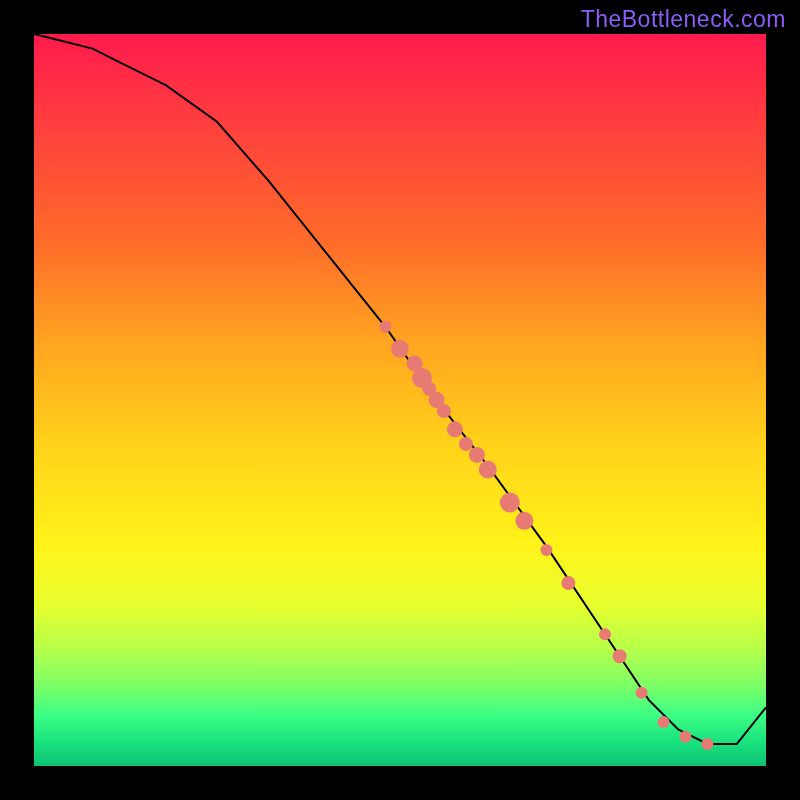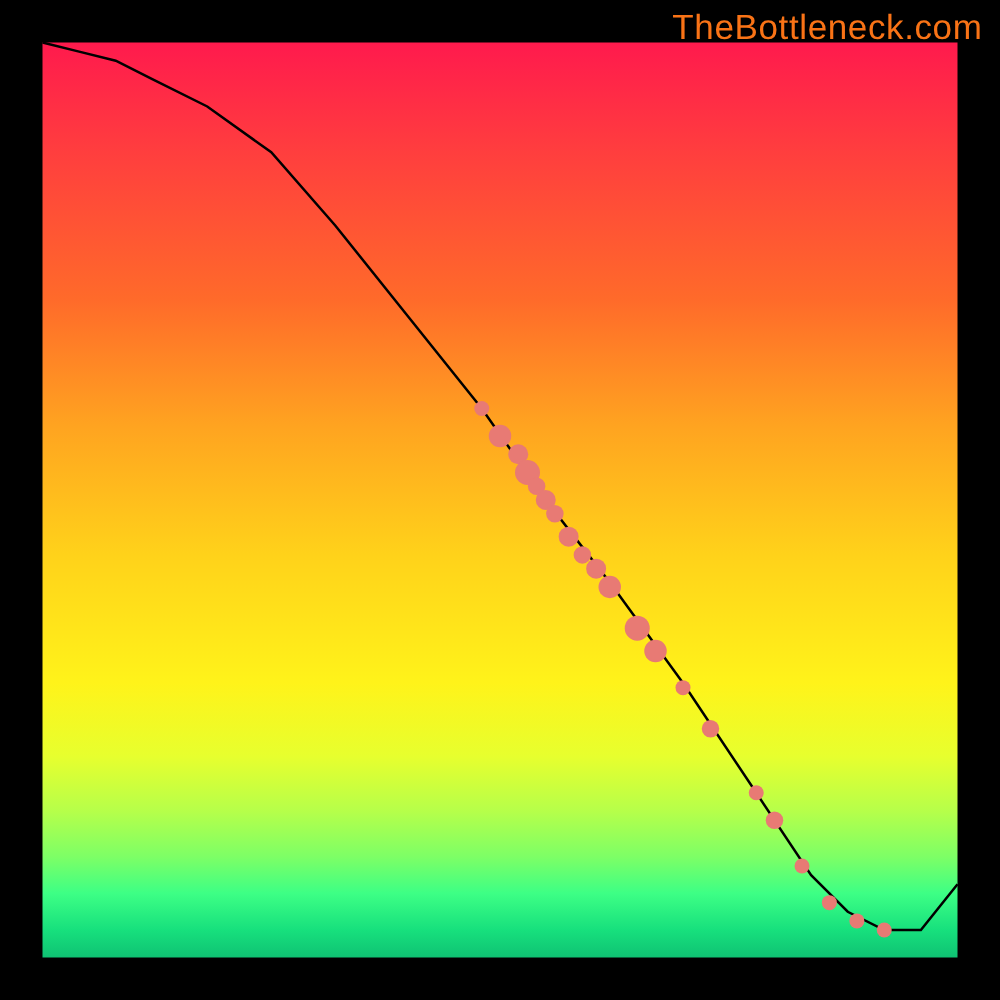--- a/index.html
+++ b/index.html
@@ -14,22 +14,22 @@
   .frame {
     position: relative;
     width: 800px;
     height: 800px;
     background: #000;
   }
   .watermark {
     position: absolute;
     top: 6px;
     right: 14px;
-    color: #f97316;
-    font-size: 28px;
+    color: #8b5cf6;
+    font-size: 23px;
     font-weight: 500;
     letter-spacing: 0.5px;
     z-index: 10;
   }
   .plot {
     position: absolute;
     left: 34px;
     top: 34px;
     width: 732px;
     height: 732px;

